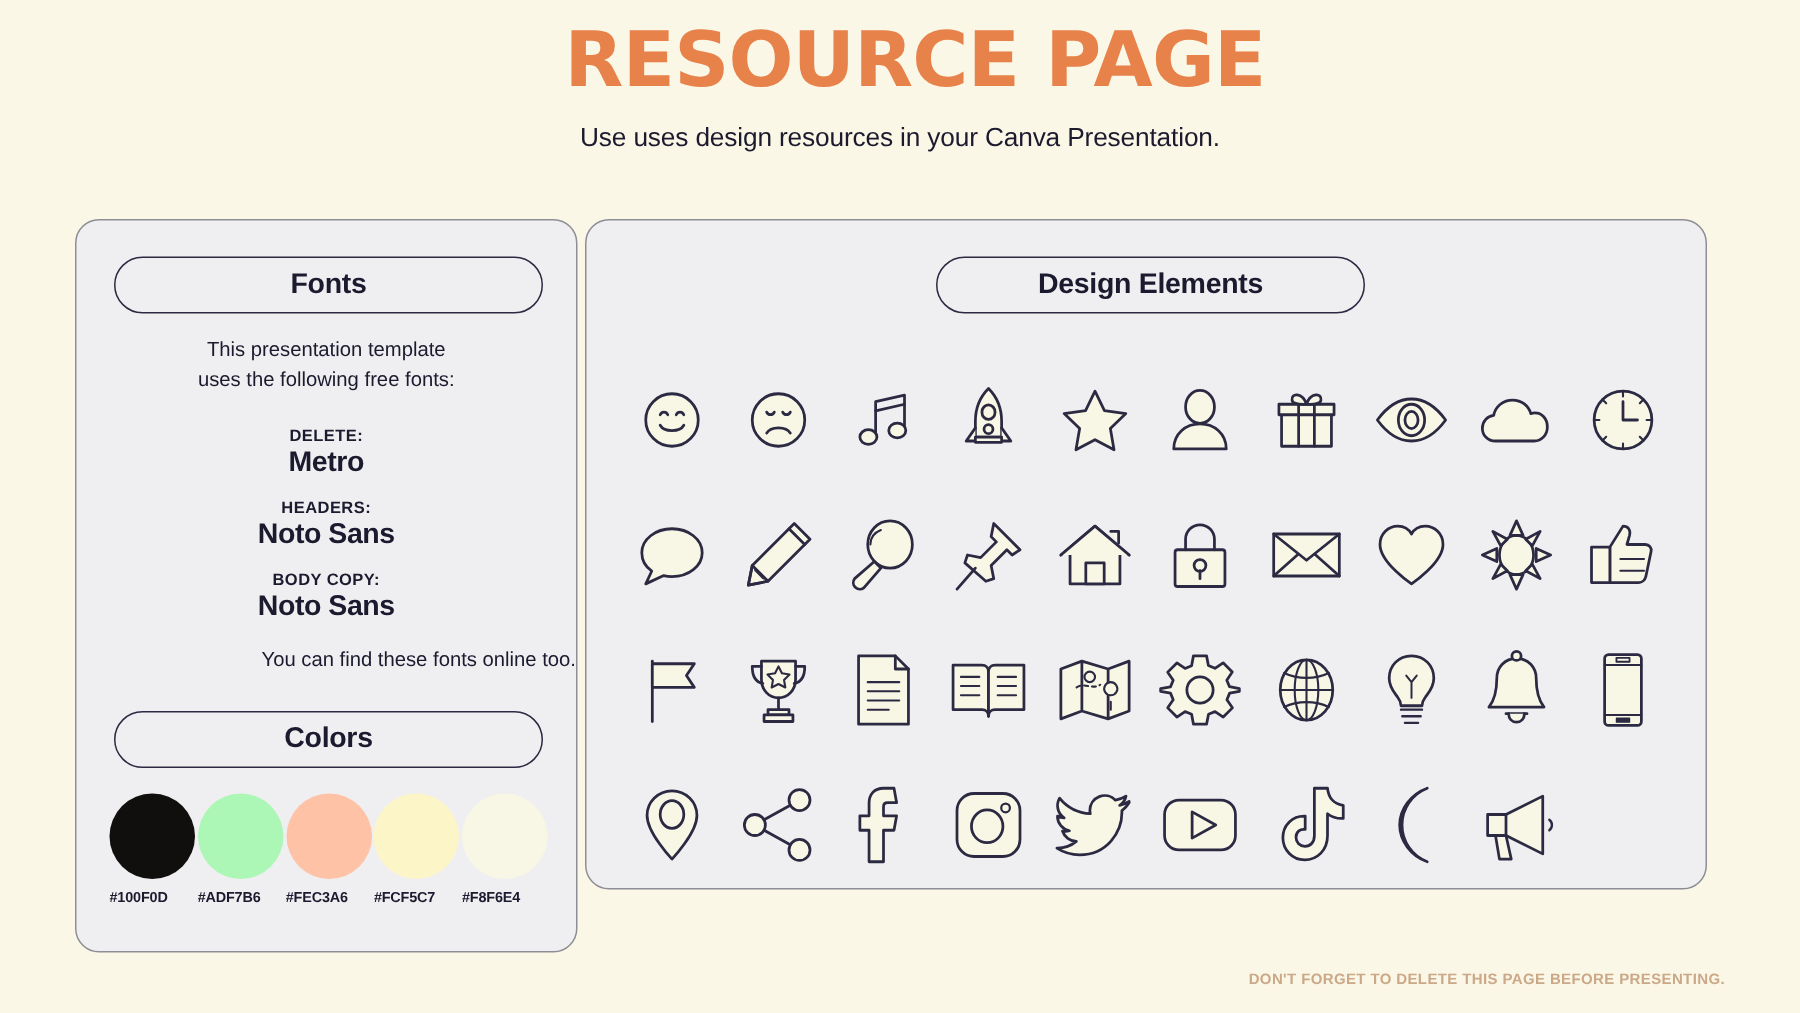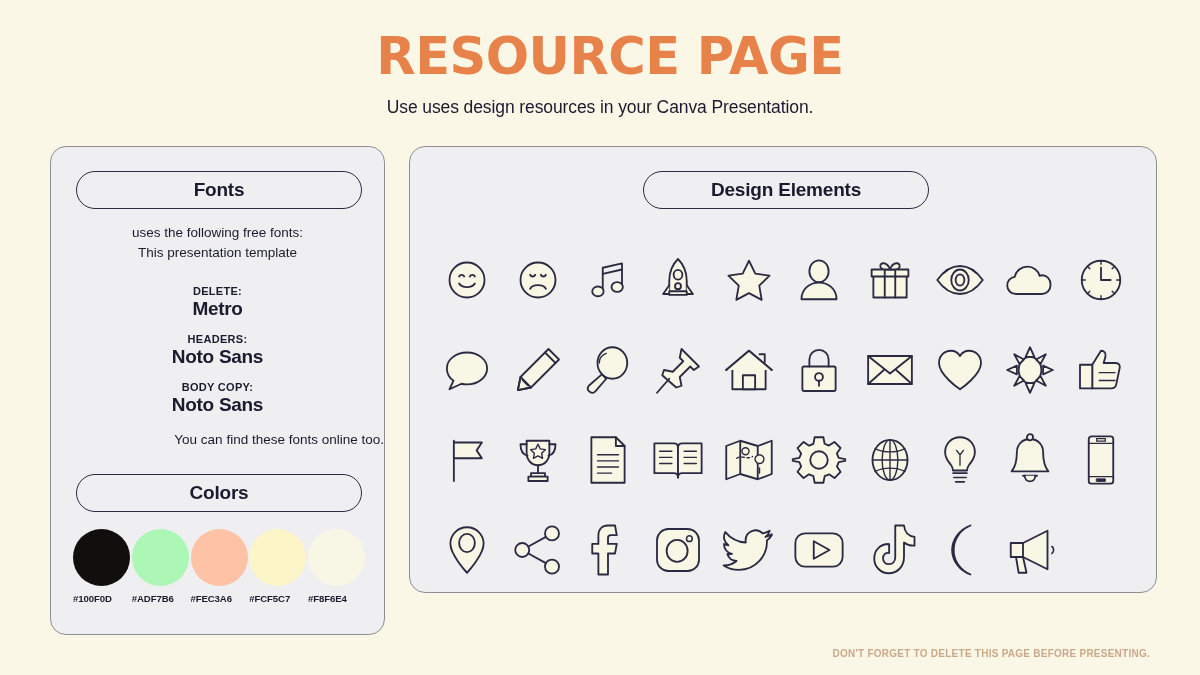--- a/index.html
+++ b/index.html
@@ -13,40 +13,40 @@
 
   
   #page-title{
     text-align:center;
     font-family:"DejaVu Sans", sans-serif;
     font-weight:bold;
     font-size:51px;
     letter-spacing:-0.5px;
     color:#E8824B;
     line-height:1;
-    padding-top:31px;
+    padding-top:15px;
     margin-left:20px;
   }
   #page-subtitle{
     text-align:center;
     font-size:17.5px;
     color:#1B1A2E;
     margin-top:15px;
     letter-spacing:-0.1px;
   }
 
   
   .panel{
     position:absolute;
     background:#EFEFF1;
     border:1.2px solid #8E8E96;
     border-radius:16px;
   }
   #fonts-panel{ left:50px;  top:146px; width:335px; height:489px; }
-  #elements-panel{ left:409px; top:146px; width:748px; height:447px; }
+  #elements-panel{ left:390px; top:146px; width:748px; height:447px; }
 
   
   .pill{
     border:1.6px solid #2B2A42;
     border-radius:22px;
     background:#EFEFF1;
     height:38px;
     display:flex;
     align-items:center;
     justify-content:center;
@@ -109,22 +109,22 @@
 <h1 id="page-title">RESOURCE PAGE</h1>
 <p id="page-subtitle">Use uses design resources in your Canva Presentation.</p>
 
 <section class="panel" id="fonts-panel">
 
   <div class="pill" id="fonts-pill">
     <span>Fonts</span>
   </div>
 
   <div class="intro">
+    <div>This presentation template</div>
     <div>uses the following free fonts:</div>
-    <div>This presentation template</div>
   </div>
 
   <div class="font-group" id="fg-titles">
     <div class="font-role">DELETE:</div>
     <div class="font-name">Metro</div>
   </div>
   <div class="font-group" id="fg-headers">
     <div class="font-role">HEADERS:</div>
     <div class="font-name">Noto Sans</div>
   </div>

